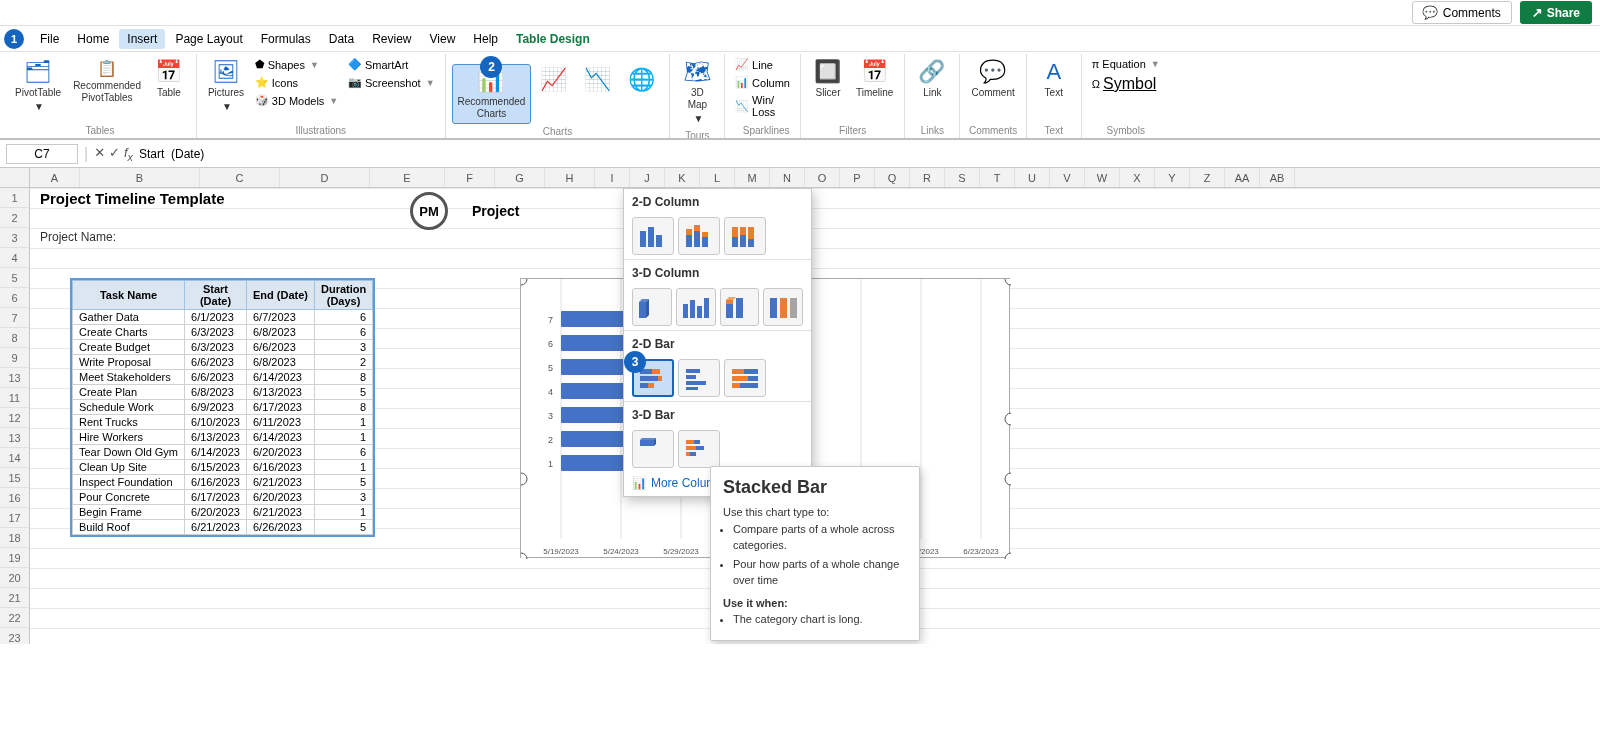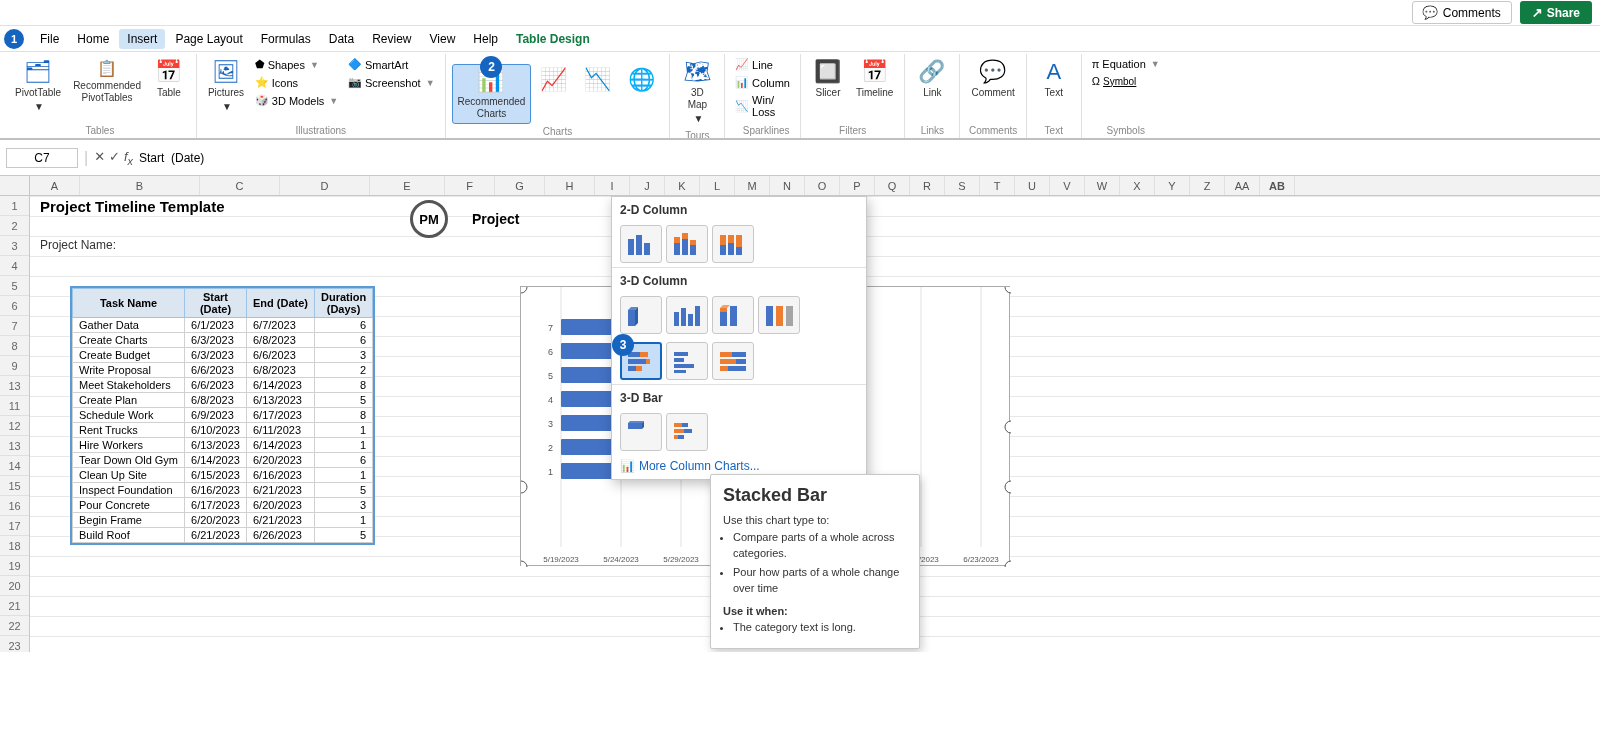--- a/index.html
+++ b/index.html
@@ -28,21 +28,21 @@
       border-radius: 50%;
       color: #fff;
       font-size: 11px;
       font-weight: bold;
       display: flex; align-items: center; justify-content: center;
       margin-right: 2px;
     }
 
     
     .formula-bar {
-      height: 36px;
+      height: 28px;
       background: #fff;
       border-bottom: 1px solid #c8c8c8;
       display: flex;
       align-items: center;
       padding: 0 6px;
       gap: 6px;
     }
     .cell-ref {
       width: 72px;
       border: 1px solid #c8c8c8;
@@ -93,22 +93,22 @@
     .task-table td {
       border: 1px solid #d0d0d0;
       padding: 1px 6px;
       font-size: 11px;
     }
 
     
     .chart-dropdown {
       position: absolute;
       top: 0px;
-      left: 581px;
-      width: 256px;
+      left: 593px;
+      width: 189px;
       background: #fff;
       border: 1px solid #c8c8c8;
       box-shadow: 2px 4px 12px rgba(0,0,0,0.25);
       z-index: 100;
       font-size: 12px;
     }
     .dropdown-section-label {
       padding: 6px 8px 4px 8px;
       font-weight: 600;
       font-size: 12px;
@@ -393,21 +393,21 @@
 
   <div style="display:flex; flex-direction:column; padding:2px 6px;">
     <div style="display:flex; flex-direction:column; gap:1px; flex:1;">
       <div class="rb-small-item">
         <span>π</span>
         <span style="font-size:11px;">Equation</span>
         <span class="expand-arrow">▼</span>
       </div>
       <div class="rb-small-item">
         <span>Ω</span>
-        <span style="font-size:10px;text-decoration:underline;">Symbol</span>
+        <span style="font-size:16px;text-decoration:underline;">Symbol</span>
       </div>
     </div>
     <div style="font-size:10px; color:#888; text-align:center; padding-top:2px;">Symbols</div>
   </div>
 </div>
 
 <div class="formula-bar">
   <input class="cell-ref" value="C7" style="">
   <span style="color:#ccc; font-size:16px;">|</span>
   <div class="formula-icons">
@@ -443,21 +443,21 @@
     <div style="width:35px;" class="col-header">R</div>
     <div style="width:35px;" class="col-header">S</div>
     <div style="width:35px;" class="col-header">T</div>
     <div style="width:35px;" class="col-header">U</div>
     <div style="width:35px;" class="col-header">V</div>
     <div style="width:35px;" class="col-header">W</div>
     <div style="width:35px;" class="col-header">X</div>
     <div style="width:35px;" class="col-header">Y</div>
     <div style="width:35px;" class="col-header">Z</div>
     <div style="width:35px;" class="col-header">AA</div>
-    <div style="width:35px;font-weight:bold;" class="col-header">AB</div>
+    <div style="width:35px;" class="col-header">AB</div>
   </div>
 
   <div style="display:flex; flex:1; overflow:hidden;">
 
     <div style="width:30px; background:#f2f2f2; border-right:1px solid #c8c8c8; flex-shrink:0; overflow:hidden;">
       <div class="row-num">1</div>
       <div class="row-num">2</div>
       <div class="row-num">3</div>
       <div class="row-num">4</div>
       <div class="row-num">5</div>
@@ -709,20 +709,21 @@
           </div>
           <div class="chart-icon-btn">
             <svg width="30" height="26">
                 <rect x="2" y="4" width="7" height="20" fill="#4472c4"></rect>
                 <rect x="12" y="4" width="7" height="20" fill="#ed7d31"></rect>
                 <rect x="22" y="4" width="7" height="20" fill="#a5a5a5"></rect>
               </svg>
           </div>
         </div>
 
+        <div class="dropdown-section-label">2-D Bar</div>
         <div class="chart-icons-row">
 
           <div style="position:relative;">
             <div style="position:absolute;top:-8px;left:-8px;width:22px;height:22px;background:#1565c0;border-radius:50%;color:#fff;font-size:12px;font-weight:bold;display:flex;align-items:center;justify-content:center;z-index:20;">3</div>
             <div class="chart-icon-btn selected">
               <svg width="30" height="26">
                   <rect x="2" y="4" width="12" height="5" fill="#4472c4"></rect>
                   <rect x="14" y="4" width="8" height="5" fill="#ed7d31"></rect>
                   <rect x="2" y="11" width="18" height="5" fill="#4472c4"></rect>
                   <rect x="20" y="11" width="4" height="5" fill="#ed7d31"></rect>
@@ -781,20 +782,20 @@
       <div class="stacked-bar-tooltip">
         <div class="tooltip-title">Stacked Bar</div>
         <div class="tooltip-text">
           <span>Use this chart type to:</span>
           <ul>
             <li>Compare parts of a whole across categories.</li>
             <li>Pour how parts of a whole change over time</li>
           </ul>
           <div class="tooltip-section">Use it when:</div>
           <ul>
-            <li>The category text is long.</li>
+            <li>The category chart is long.</li>
           </ul>
         </div>
       </div>
 
     </div>
   </div>
 </div>
 
 </body></html>

